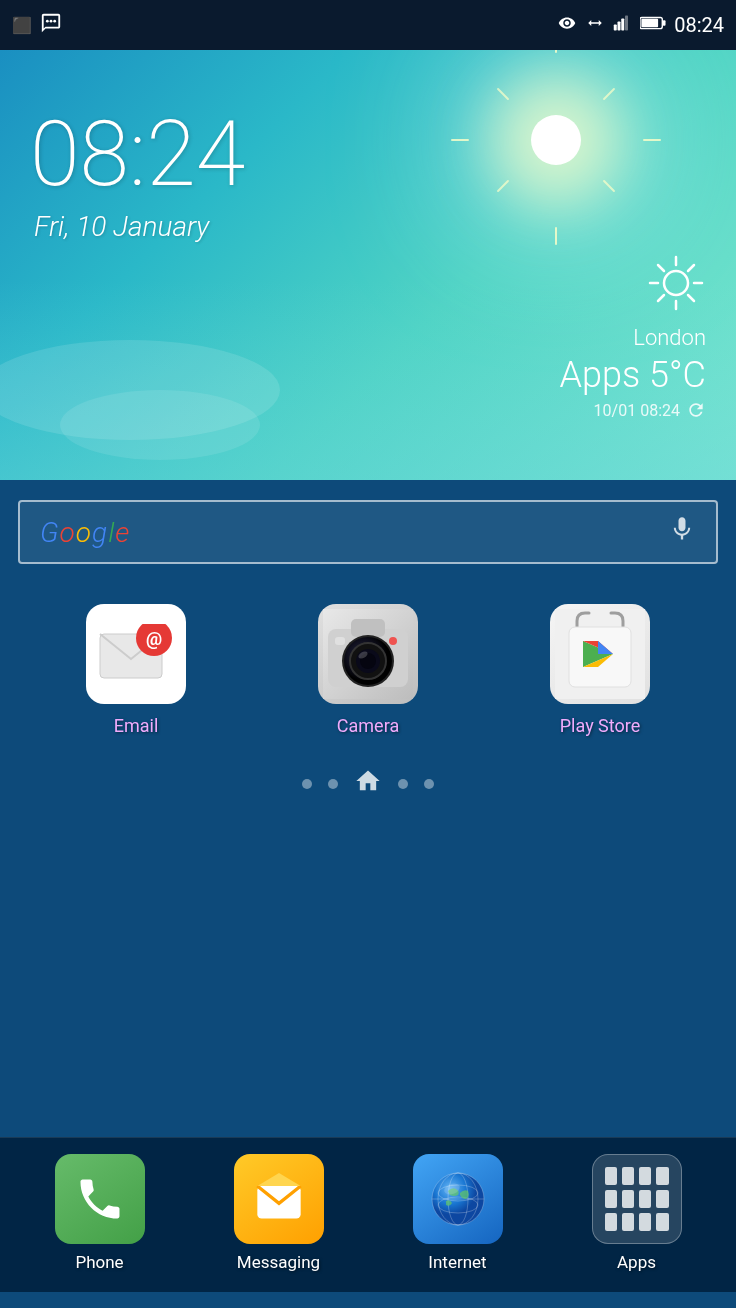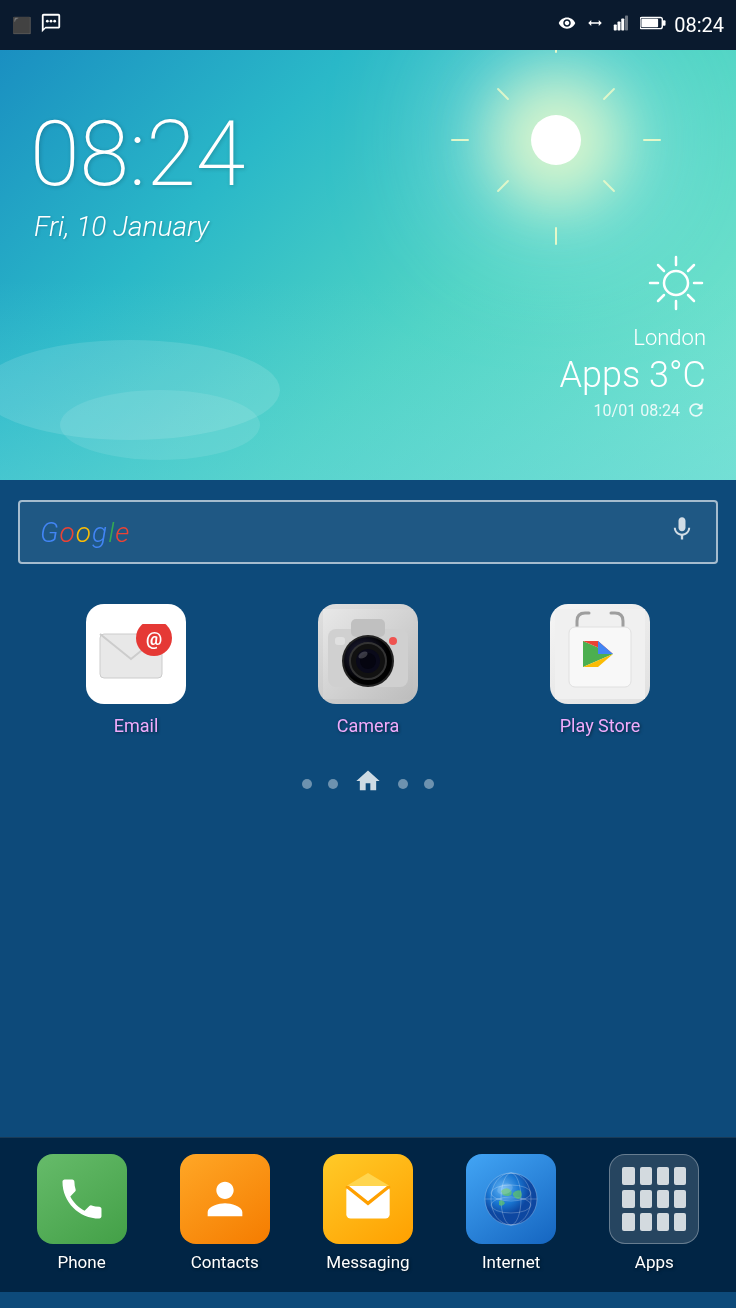--- a/index.html
+++ b/index.html
@@ -337,21 +337,21 @@
           <line x1="4" y1="30" x2="12" y2="30" stroke="white" stroke-width="2.5" stroke-linecap="round"></line>
           <line x1="48" y1="30" x2="56" y2="30" stroke="white" stroke-width="2.5" stroke-linecap="round"></line>
           <line x1="12" y1="12" x2="18" y2="18" stroke="white" stroke-width="2.5" stroke-linecap="round"></line>
           <line x1="42" y1="42" x2="48" y2="48" stroke="white" stroke-width="2.5" stroke-linecap="round"></line>
           <line x1="48" y1="12" x2="42" y2="18" stroke="white" stroke-width="2.5" stroke-linecap="round"></line>
           <line x1="18" y1="42" x2="12" y2="48" stroke="white" stroke-width="2.5" stroke-linecap="round"></line>
         </svg>
       </div>
       <div class="weather-city">London</div>
       <div class="weather-condition-temp">
-        <span>Apps</span>&nbsp;<span>3°C</span>
+        <span>Apps</span>&nbsp;<span>5°C</span>
       </div>
       <div class="weather-updated">
         <span>10/01 08:24</span>
         <svg width="20" height="20" viewBox="0 0 24 24" fill="white">
           <path d="M17.65 6.35C16.2 4.9 14.21 4 12 4c-4.42 0-7.99 3.58-7.99 8s3.57 8 7.99 8c3.73 0 6.84-2.55 7.73-6h-2.08c-.82 2.33-3.04 4-5.65 4-3.31 0-6-2.69-6-6s2.69-6 6-6c1.66 0 3.14.69 4.22 1.78L13 11h7V4l-2.35 2.35z"></path>
         </svg>
       </div>
     </div>
   </div>
 </div>
@@ -461,28 +461,20 @@
 
   <div class="dock-item">
     <div class="dock-icon icon-phone">
       <svg width="52" height="52" viewBox="0 0 24 24" fill="white">
         <path d="M6.6 10.8c1.4 2.8 3.8 5.1 6.6 6.6l2.2-2.2c.27-.27.67-.36 1.02-.24 1.12.37 2.33.57 3.57.57.55 0 1 .45 1 1V20c0 .55-.45 1-1 1-9.39 0-17-7.61-17-17 0-.55.45-1 1-1h3.5c.55 0 1 .45 1 1 0 1.25.2 2.45.57 3.57.11.35.03.74-.25 1.01L6.6 10.8z"></path>
       </svg>
     </div>
     <div class="dock-label">Phone</div>
   </div>
 
-  <div class="dock-item">
-    <div class="dock-icon icon-contacts">
-      <svg width="52" height="52" viewBox="0 0 24 24" fill="white">
-        <path d="M12 12c2.21 0 4-1.79 4-4s-1.79-4-4-4-4 1.79-4 4 1.79 4 4 4zm0 2c-2.67 0-8 1.34-8 4v2h16v-2c0-2.66-5.33-4-8-4z"></path>
-      </svg>
-    </div>
-    <div class="dock-label">Contacts</div>
-  </div>
 
   <div class="dock-item">
     <div class="dock-icon icon-messaging">
       <svg width="52" height="52" viewBox="0 0 24 24">
 
         <rect x="2" y="6" width="20" height="15" rx="2" fill="white"></rect>
         <polyline points="2,6 12,14 22,6" fill="none" stroke="#ffa000" stroke-width="1.5"></polyline>
 
         <polygon points="2,6 12,0 22,6" fill="#ffd54f"></polygon>
       </svg>

